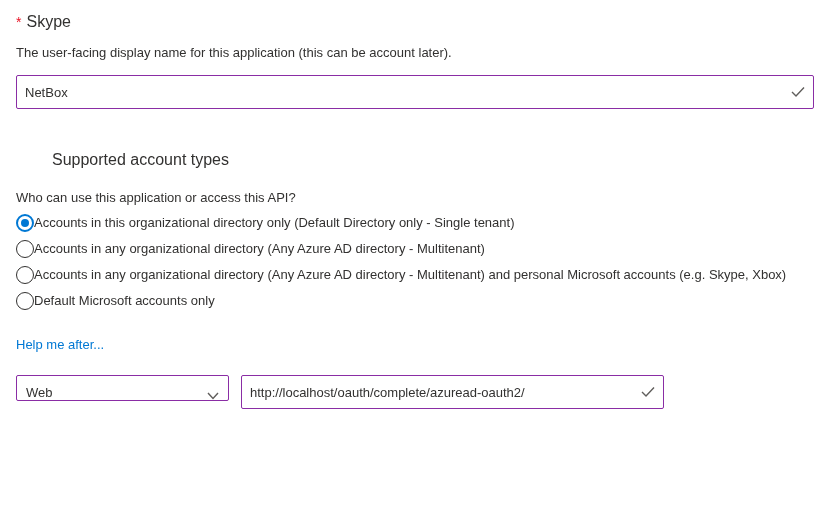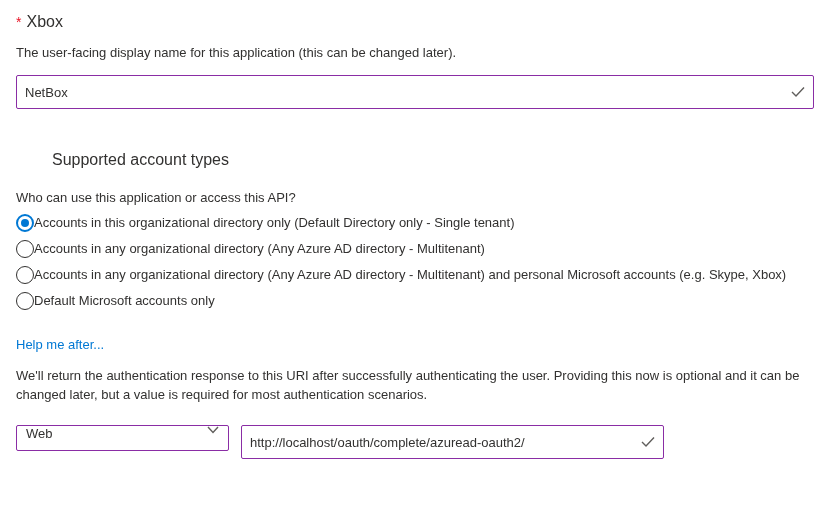--- a/index.html
+++ b/index.html
@@ -115,21 +115,21 @@
     align-items: center;
     gap: 12px;
   }
   .select-box {
     width: 213px;
     height: 26px;
     border: 1px solid #8a2da5;
     border-radius: 2px;
     background: #ffffff;
     display: flex;
-    align-items: flex-start;
+    align-items: flex-end;
     justify-content: space-between;
     padding: 0 9px;
     cursor: pointer;
   }
   .select-value {
     font-size: 13px;
     color: #323130;
   }
   .chevron-icon {
     width: 12px;
@@ -142,23 +142,23 @@
     margin-top: 8px;
   }
 </style>
 </head>
 <body>
 
 <div class="container">
 
   
   <div class="section-heading">
-    <span class="required-marker">*</span><span>Xbox</span>
-  </div>
-  <div class="body-text name-description">The user-facing display name for this application (this can be changed later).</div>
+    <span class="required-marker">*</span><span>Skype</span>
+  </div>
+  <div class="body-text name-description">The user-facing display name for this application (this can be account later).</div>
   <div class="input-wrap">
     <input class="text-input" type="text" value="NetBox" style="">
     <svg class="valid-icon" viewBox="0 0 14 11">
       <path d="M1 5.5 L5 9.5 L13 1" fill="none" stroke="#605e5c" stroke-width="1.4"></path>
     </svg>
   </div>
 
   
   <div class="section-heading section-2">Supported account types</div>
   <div class="body-text question-text">Who can use this application or access this API?</div>
@@ -178,21 +178,20 @@
     </div>
     <div class="radio-row">
       <span class="radio"></span>
       <span class="radio-label">Default Microsoft accounts only</span>
     </div>
   </div>
 
   <a class="help-link">Help me after...</a>
 
   
-  <div class="redirect-description">We'll return the authentication response to this URI after successfully authenticating the user. Providing this now is optional and it can be changed later, but a value is required for most authentication scenarios.</div>
 
   <div class="controls-row">
     <div class="select-box">
       <span class="select-value">Web</span>
       <svg class="chevron-icon" viewBox="0 0 12 8">
         <path d="M1 1 L6 6.5 L11 1" fill="none" stroke="#605e5c" stroke-width="1.4"></path>
       </svg>
     </div>
     <div class="input-wrap uri-wrap">
       <input class="text-input" type="text" value="http://localhost/oauth/complete/azuread-oauth2/" style="">

